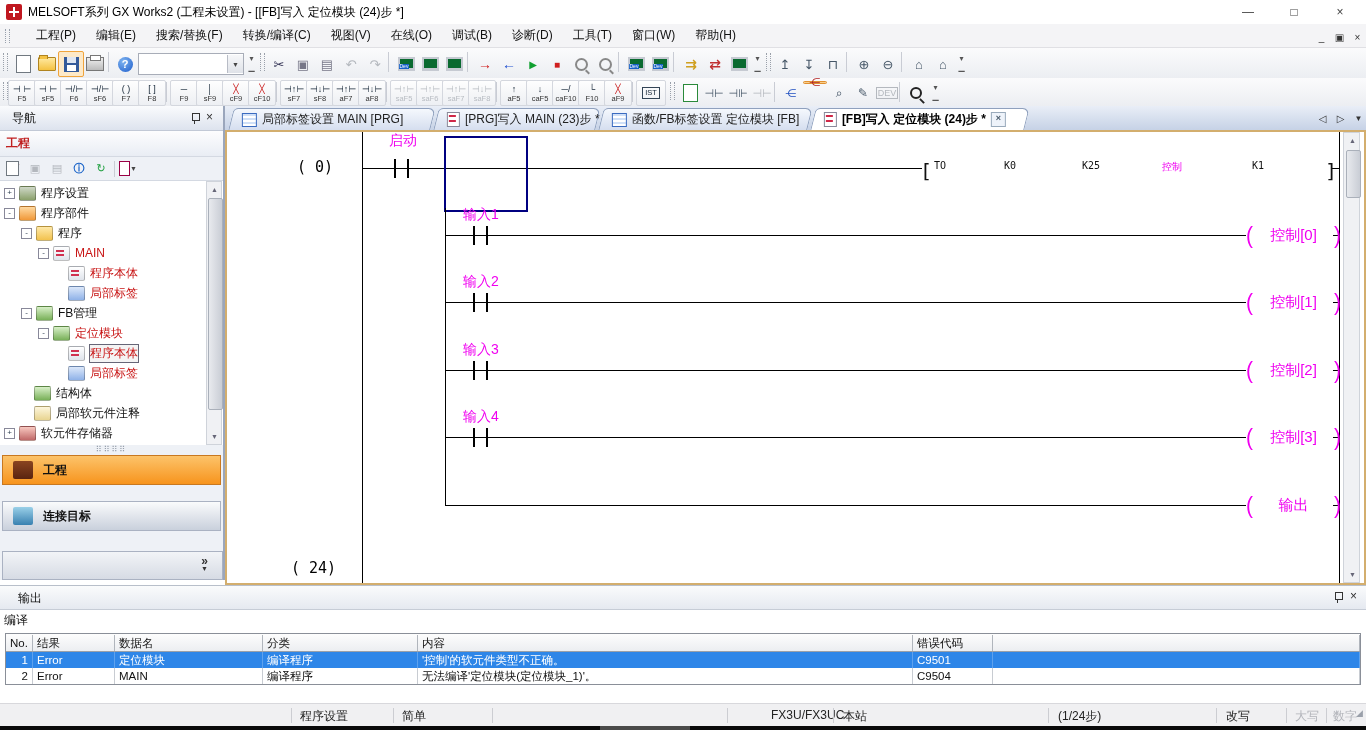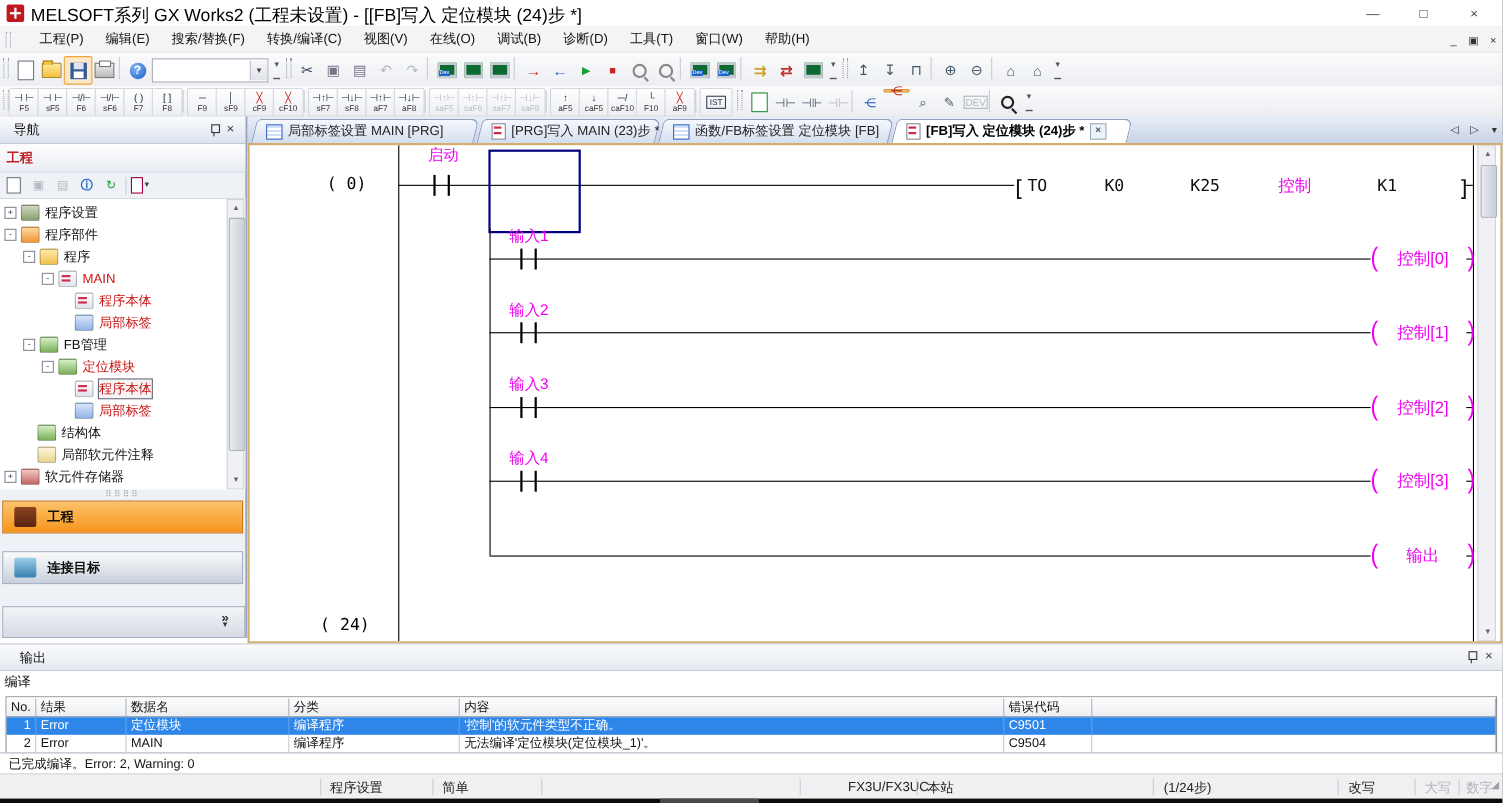--- a/index.html
+++ b/index.html
@@ -5,21 +5,21 @@
   html,body{margin:0;padding:0;background:#888;}
   #app{position:relative;width:1366px;height:730px;background:#fff;overflow:hidden;
        font-family:"Liberation Sans","DejaVu Sans",sans-serif;font-size:12px;color:#111;}
   .abs{position:absolute;}
   .nosel{user-select:none;}
   
   #titlebar{left:0;top:0;width:1366px;height:24px;background:#fff;border-bottom:1px solid #e2e2e2;}
   #applogo{left:6px;top:4px;width:16px;height:16px;background:#c01820;border-radius:2px;}
   #applogo:before{content:"";position:absolute;left:3px;top:3px;width:10px;height:10px;
      background:linear-gradient(#fff,#fff) 0 4px/10px 2px no-repeat,linear-gradient(#fff,#fff) 4px 0/2px 10px no-repeat;}
-  #title-text{left:28px;top:4px;font-size:16px;color:#000;white-space:nowrap;}
+  #title-text{left:28px;top:4px;font-size:12px;color:#000;white-space:nowrap;}
   .wbtn{top:0;width:46px;height:24px;display:flex;align-items:center;justify-content:center;color:#444;font-size:12px;}
   
   #menubar{left:0;top:24px;width:1366px;height:24px;background:#f4f4f6;border-bottom:1px solid #e0e0e4;display:flex;align-items:center;padding-left:26px;box-sizing:border-box;}
   #menubar .mgrip{position:absolute;left:5px;top:5px;height:14px;width:3px;border-left:1px dotted #98a0ac;border-right:1px dotted #98a0ac;}
   .menu-item{padding:3px 10px;white-space:nowrap;}
   .mdibtn{top:28px;width:17px;height:16px;display:flex;align-items:center;justify-content:center;color:#333;font-size:10px;border:1px solid transparent;}
   
   #toolbar1{left:0;top:48px;width:1366px;height:30px;background:linear-gradient(#fbfbfc,#eceef2);border-bottom:1px solid #dcdee4;}
   #toolbar2{left:0;top:78px;width:1366px;height:28px;background:linear-gradient(#fbfbfc,#eceef2);border-bottom:1px solid #c8ccd4;}
   .grip{top:5px;width:3px;height:18px;border-left:1px dotted #9aa0aa;border-right:1px dotted #9aa0aa;}
@@ -98,21 +98,21 @@
   #nav-split{left:0;top:339px;width:223px;height:8px;display:flex;align-items:center;justify-content:center;color:#98a0ac;font-size:8px;letter-spacing:2px;}
   .navbtn{left:2px;width:219px;height:30px;display:flex;align-items:center;gap:10px;padding-left:10px;box-sizing:border-box;border:1px solid #aab2c2;background:linear-gradient(#fafbfc,#c9d0dc);font-weight:bold;}
   .nbi{width:20px;height:18px;border-radius:2px;}
   #nav-chevron{left:2px;top:445px;width:219px;height:27px;border:1px solid #aab2c2;background:linear-gradient(#f2f4f7,#d6dbe4);}
   
   #editor{left:225px;top:130px;width:1141px;height:455px;background:#fff;border:2px solid #d3ae6e;box-sizing:border-box;overflow:hidden;}
   .hl{position:absolute;height:1px;background:#000;}
   .vl{position:absolute;width:1px;background:#000;}
   .contact{position:absolute;width:15px;height:19px;border-left:2px solid #000;border-right:2px solid #000;box-sizing:border-box;}
   .mg{color:#f000f0;}
-  .lad{font-family:"DejaVu Sans Mono","Liberation Mono",monospace;font-size:15px;}
+  .lad{font-family:"DejaVu Sans Mono","Liberation Mono",monospace;font-size:10px;}
   .clabel{position:absolute;font-size:14px;color:#f000f0;white-space:nowrap;}
   .coil{position:absolute;width:95px;height:24px;display:flex;align-items:center;justify-content:space-between;}
   .coil .p{font-size:21px;font-weight:400;color:#f000f0;transform:scaleY(1.15);line-height:20px;}
   .coil .cl{font-size:15px;color:#f000f0;white-space:nowrap;}
   #cursorbox{position:absolute;border:2px solid #000080;background:transparent;}
   .stepnum{position:absolute;font-size:15px;color:#000;font-family:"DejaVu Sans Mono","Liberation Mono",monospace;}
   
   #output{left:0;top:585px;width:1366px;height:116px;background:#fff;border-top:1px solid #b8bfca;}
   #out-title{left:0;top:0;width:1366px;height:23px;background:linear-gradient(#fafbfc,#e5e9f0);border-bottom:1px solid #c6ccd6;}
   #out-tab{left:4px;top:26px;font-size:12px;color:#111;}
@@ -667,21 +667,20 @@
       <div class="orow">
         <div class="num">2</div>
         <div>Error</div>
         <div>MAIN</div>
         <div>编译程序</div>
         <div>无法编译'定位模块(定位模块_1)'。</div>
         <div>C9504</div>
         <div></div>
       </div>
     </div>
-    <div id="out-summary" class="abs">已完成编译。Error: 2, Warning: 0</div>
   </div>
 
   <div id="statusbar" class="abs">
     <div class="stsep" style="left:291px;"></div>
     <span class="stitem" style="left:300px;">程序设置</span>
     <div class="stsep" style="left:393px;"></div>
     <span class="stitem" style="left:402px;">简单</span>
     <div class="stsep" style="left:492px;"></div>
     <div class="stsep" style="left:727px;"></div>
     <span class="stitem" style="left:737px;margin-left:34px;">FX3U/FX3UC</span>

